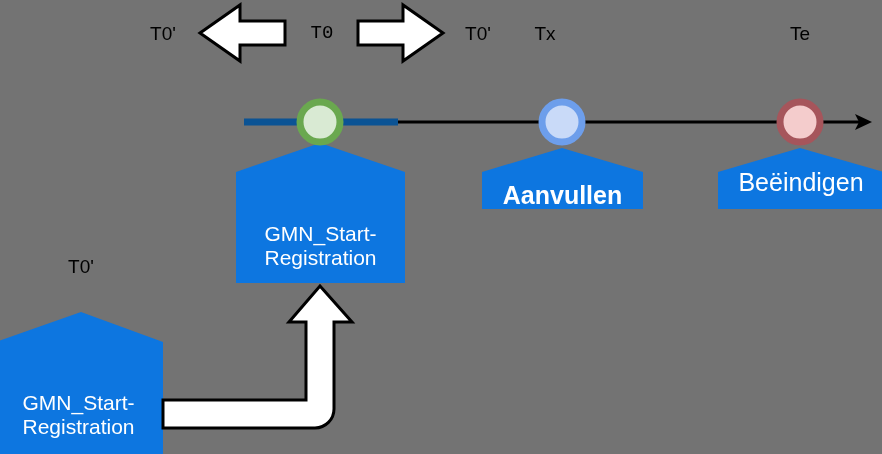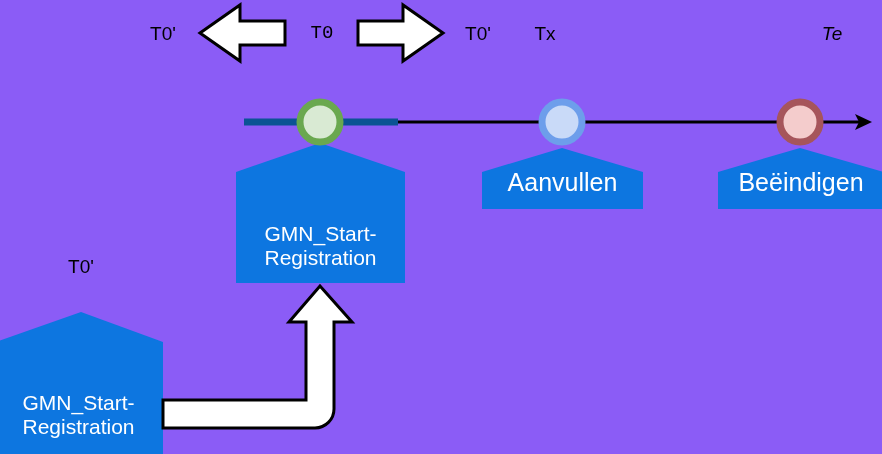--- a/index.html
+++ b/index.html
@@ -8,21 +8,21 @@
     padding: 0;
     background: #ffffff;
   }
   body {
     font-family: "Liberation Sans", sans-serif;
   }
   #canvas {
     position: relative;
     width: 882px;
     height: 454px;
-    background: #8b5cf6;
+    background: #737373;
     overflow: hidden;
   }
   #canvas svg.layer {
     position: absolute;
     left: 0;
     top: 0;
     width: 882px;
     height: 454px;
   }
   .tlabel {
@@ -85,29 +85,29 @@
              L 334,409
              A 19 19 0 0 1 315,428
              L 163,428
              Z" fill="#ffffff" stroke="#000000" stroke-width="3" stroke-linejoin="miter"></path>
   </svg>
 
   <div class="tlabel" style="left:133px; top:24px; width:60px;">T0'</div>
   <div class="tlabel" style="left:292px; top:24px; width:60px;font-family:Liberation Mono, monospace;">T0</div>
   <div class="tlabel" style="left:448px; top:24px; width:60px;">T0'</div>
   <div class="tlabel" style="left:515px; top:24px; width:60px;">Tx</div>
-  <div class="tlabel" style="left:802px; top:24px; width:60px;font-style:italic;">Te</div>
+  <div class="tlabel" style="left:770px; top:24px; width:60px;">Te</div>
   <div class="tlabel" style="left:51px; top:257px; width:60px;">T0'</div>
 
   <div class="boxtext two-line" style="left:236px; top:222px; width:169px;">
     <div>GMN_Start-</div>
     <div>Registration</div>
   </div>
 
-  <div class="boxtext one-line" style="left:482px; top:168px; width:161px;">
+  <div class="boxtext one-line" style="left:482px; top:181px; width:161px;font-weight:bold;">
     <div>Aanvullen</div>
   </div>
 
   <div class="boxtext one-line" style="left:718px; top:168px; width:166px;">
     <div>Beëindigen</div>
   </div>
 
   <div class="boxtext two-line" style="left:-6px; top:391px; width:169px;">
     <div>GMN_Start-</div>
     <div>Registration</div>

